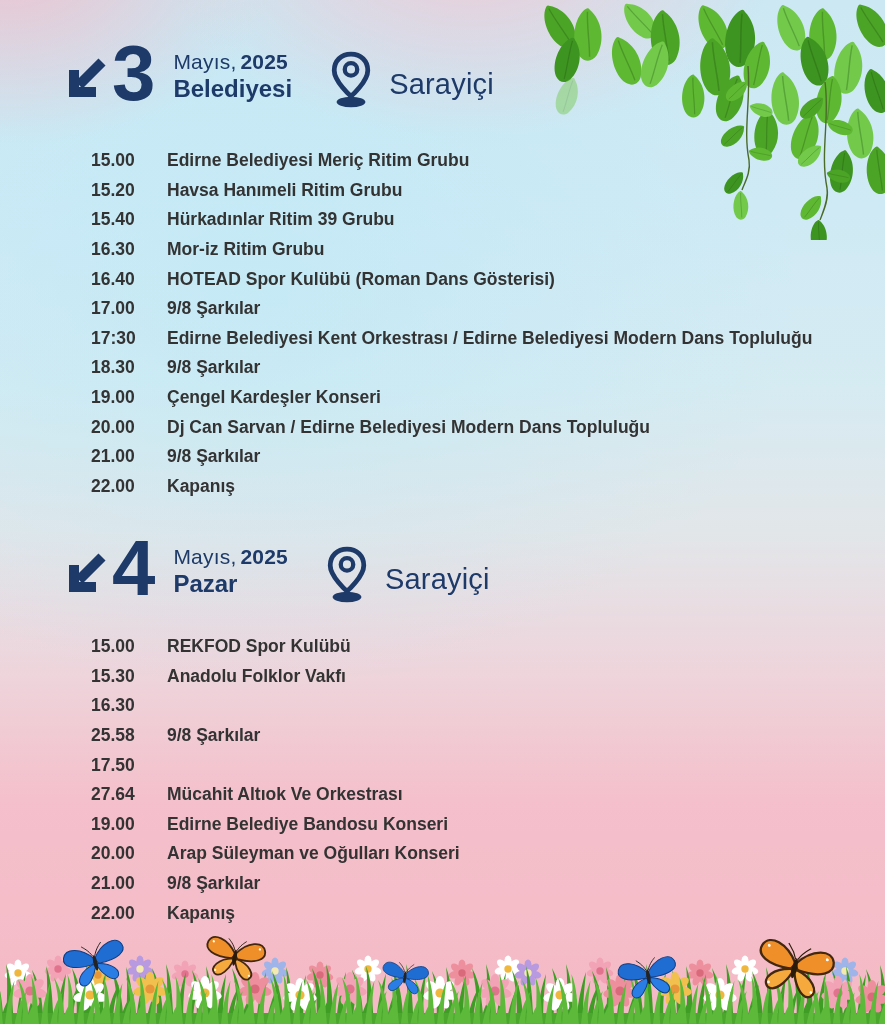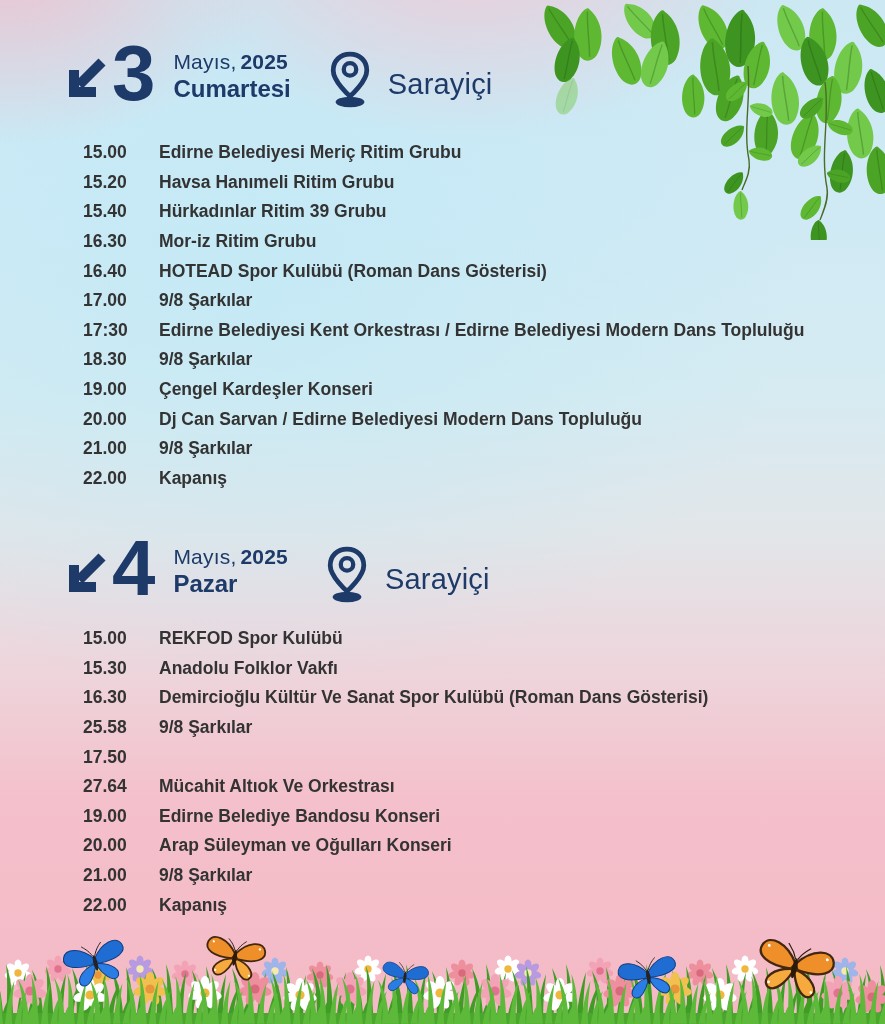--- a/index.html
+++ b/index.html
@@ -16,21 +16,21 @@
   .day-header{position:absolute; left:66px; display:flex; align-items:flex-start; color:#1d3a69;}
   #day1-header{top:42px;} #day2-header{top:537px;}
   .arrow-wrap{margin-top:15px;}
   .big-num{font-size:78px; font-weight:800; line-height:63px; letter-spacing:-4px; margin-left:2px;}
   .meta{margin-left:22px; padding-top:9px;}
   .month-line{font-size:21px; line-height:21px; font-weight:500; letter-spacing:.2px;}
   .month-line .year{font-weight:800; margin-left:4px;}
   .weekday{font-size:24px; line-height:25px; font-weight:800; margin-top:3px;}
   .pin-wrap{margin-left:36px; margin-top:7px;}
   .venue{font-size:29px; font-weight:400; margin-left:15px; margin-top:26px; letter-spacing:.2px;}
-  .schedule{position:absolute; left:75px; right:16px; margin:8px; padding:0; list-style:none;}
+  .schedule{position:absolute; left:75px; right:16px; margin:16px; padding:0; list-style:none;}
   #schedule1{top:130px;} #schedule2{top:616px;}
   .row{height:29.6px; display:grid; grid-template-columns:76px auto; align-items:center;
        font-size:17.5px; font-weight:600; color:#333; white-space:nowrap;}
   .grass{position:absolute; left:0; bottom:0; pointer-events:none;}
 </style>
 </head>
 <body>
 
 <div class="poster">
 
@@ -89,21 +89,21 @@
   <header class="day-header" id="day1-header">
     <span class="arrow-wrap">
       <svg width="44" height="44" viewBox="0 0 44 44">
         <path d="M36 5 L13 28" stroke="#1d3a69" stroke-width="10"></path>
         <path d="M8 13 L8 35 L30 35" stroke="#1d3a69" stroke-width="10" fill="none"></path>
       </svg>
     </span>
     <span class="big-num">3</span>
     <span class="meta">
       <span class="month-line"><span>Mayıs,</span><span class="year">2025</span></span>
-      <div class="weekday">Cumartesi</div>
+      <div class="weekday">Belediyesi</div>
     </span>
     <span class="pin-wrap">
       <svg width="46" height="60" viewBox="0 0 48 62">
         <ellipse cx="24" cy="55" rx="15" ry="5.5" fill="#1d3a69"></ellipse>
         <path d="M24 5 C13.5 5 6.5 12.5 6.5 22 C6.5 33.5 24 49 24 49 C24 49 41.5 33.5 41.5 22 C41.5 12.5 34.5 5 24 5 Z" fill="none" stroke="#1d3a69" stroke-width="5"></path>
         <circle cx="24" cy="21" r="6.5" fill="none" stroke="#1d3a69" stroke-width="4.5"></circle>
       </svg>
     </span>
     <span class="venue">Sarayiçi</span>
   </header>
@@ -185,21 +185,20 @@
     <li class="row">
         <span>15.00</span>
         <span>REKFOD Spor Kulübü</span>
       </li>
     <li class="row">
         <span>15.30</span>
         <span>Anadolu Folklor Vakfı</span>
       </li>
     <li class="row">
         <span>16.30</span>
-        <span>Demircioğlu Kültür Ve Sanat Spor Kulübü (Roman Dans Gösterisi)</span>
       </li>
     <li class="row">
         <span>25.58</span>
         <span>9/8 Şarkılar</span>
       </li>
     <li class="row">
         <span>17.50</span>
       </li>
     <li class="row">
         <span>27.64</span>

